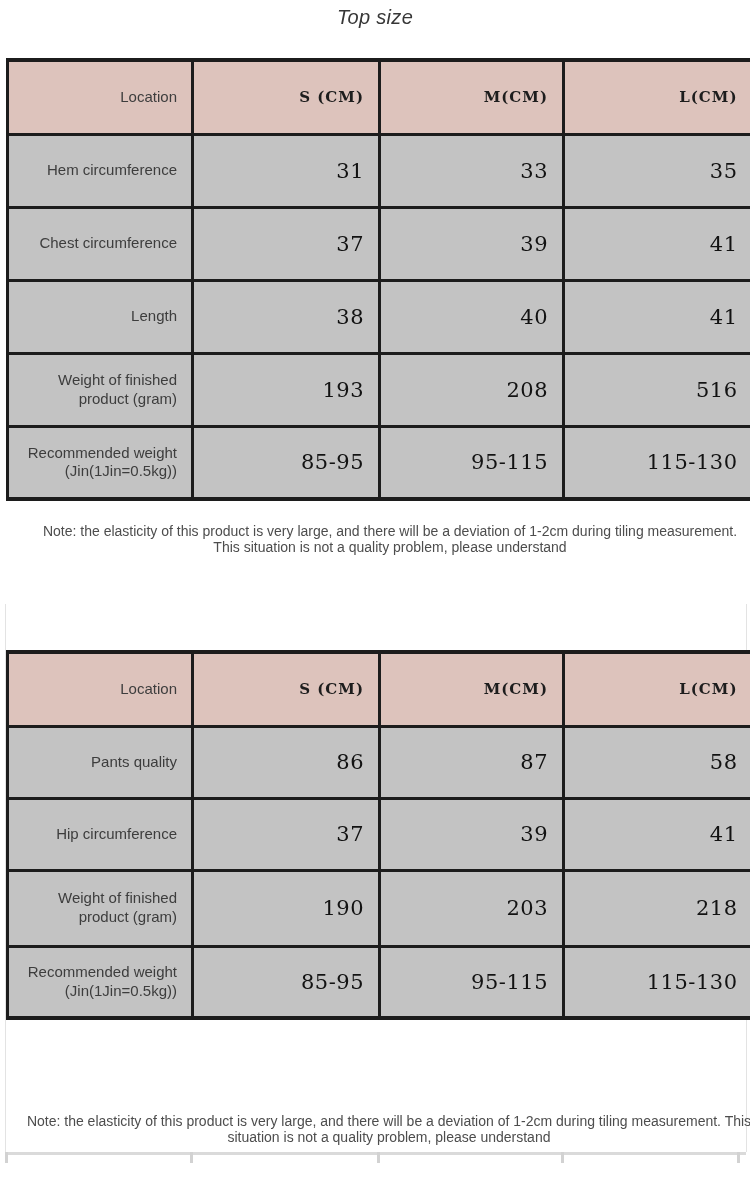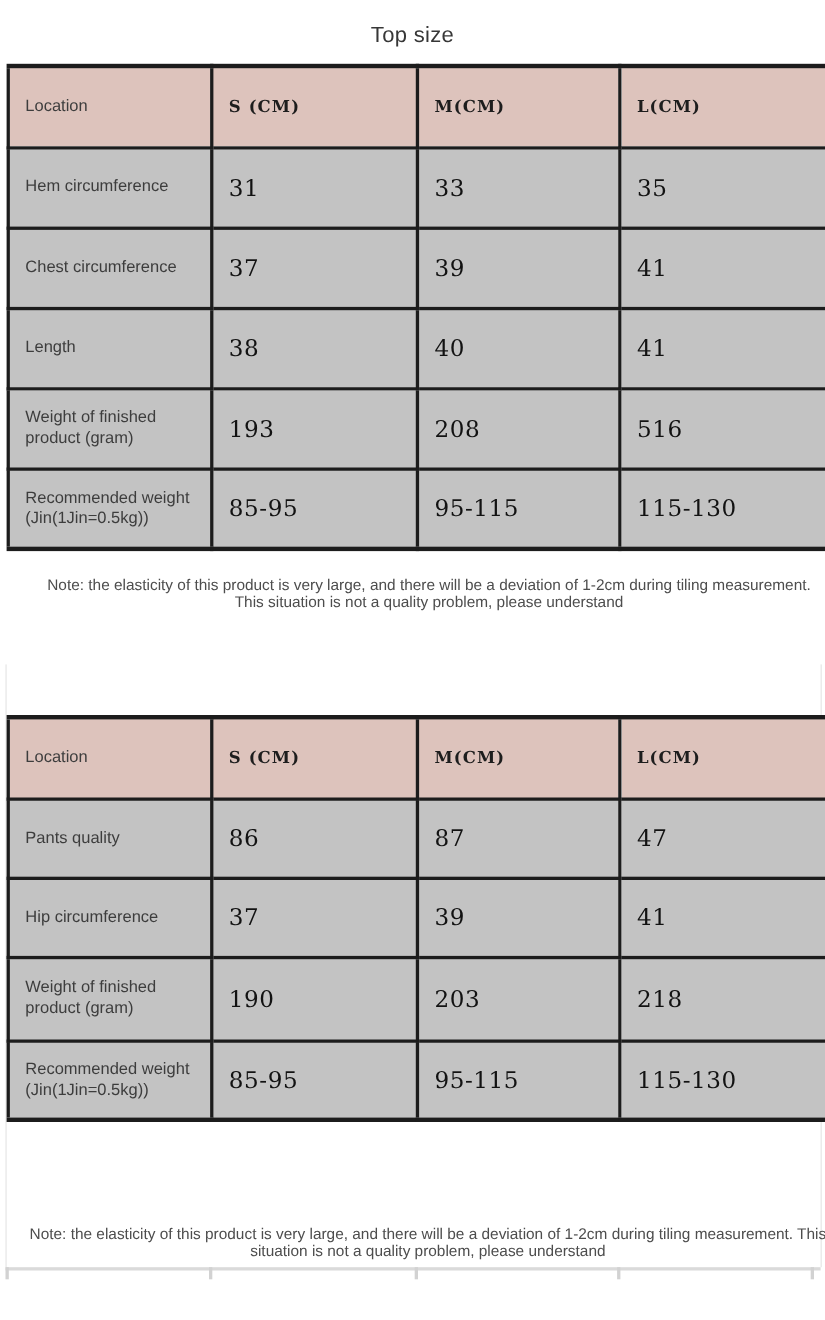--- a/index.html
+++ b/index.html
@@ -1,28 +1,28 @@
 <!DOCTYPE html>
 <html><head>
 <meta charset="utf-8">
 <style>
   html,body{margin:0;padding:0;background:#ffffff;}
   .page{position:relative;width:750px;height:1200px;background:#ffffff;overflow:hidden;
         font-family:"Liberation Sans",sans-serif;}
   .section-title{position:absolute;left:0;width:750px;text-align:center;
         font-size:20px;font-weight:400;color:#373737;letter-spacing:0.3px;}
-  #title-top{top:21px;}
+  #title-top{top:6px;font-style:italic;}
   #title-trousers{top:610px;}
 
   table.size-table{position:absolute;left:6px;border-collapse:collapse;table-layout:fixed;
         width:744px;}
   #table-top{top:58px;}
   #table-trousers{top:650px;}
   table.size-table th, table.size-table td{
-        border:3px solid #1c1c1c;text-align:left;vertical-align:middle;
+        border:3px solid #1c1c1c;text-align:right;vertical-align:middle;
         padding:0 14px;overflow:hidden;}
   table.size-table tr > *:last-child{border-right:none;}
   table.size-table thead th{background:#ddc3bc;}
   table.size-table tbody th, table.size-table tbody td{background:#c3c3c3;}
   table.size-table{border-top:4px solid #1c1c1c;border-bottom:4px solid #1c1c1c;}
 
   th.size-head{font-family:"DejaVu Serif","Liberation Serif",serif;
         font-weight:700;font-size:15px;color:#1d1d1d;letter-spacing:1px;}
   th.loc-head, th.row-label{font-weight:400;font-size:15px;color:#3d3d3d;
         font-family:"Liberation Sans",sans-serif;line-height:1.25;}
@@ -118,21 +118,21 @@
         <th class="size-head">S (CM)</th>
         <th class="size-head">M(CM)</th>
         <th class="size-head">L(CM)</th>
       </tr>
     </thead>
     <tbody>
       <tr>
         <th class="row-label">Pants quality</th>
         <td class="value-cell">86</td>
         <td class="value-cell">87</td>
-        <td class="value-cell">47</td>
+        <td class="value-cell">58</td>
       </tr>
       <tr>
         <th class="row-label">Hip circumference</th>
         <td class="value-cell">37</td>
         <td class="value-cell">39</td>
         <td class="value-cell">41</td>
       </tr>
       <tr class="tall">
         <th class="row-label">Weight of finished product (gram)</th>
         <td class="value-cell">190</td>

